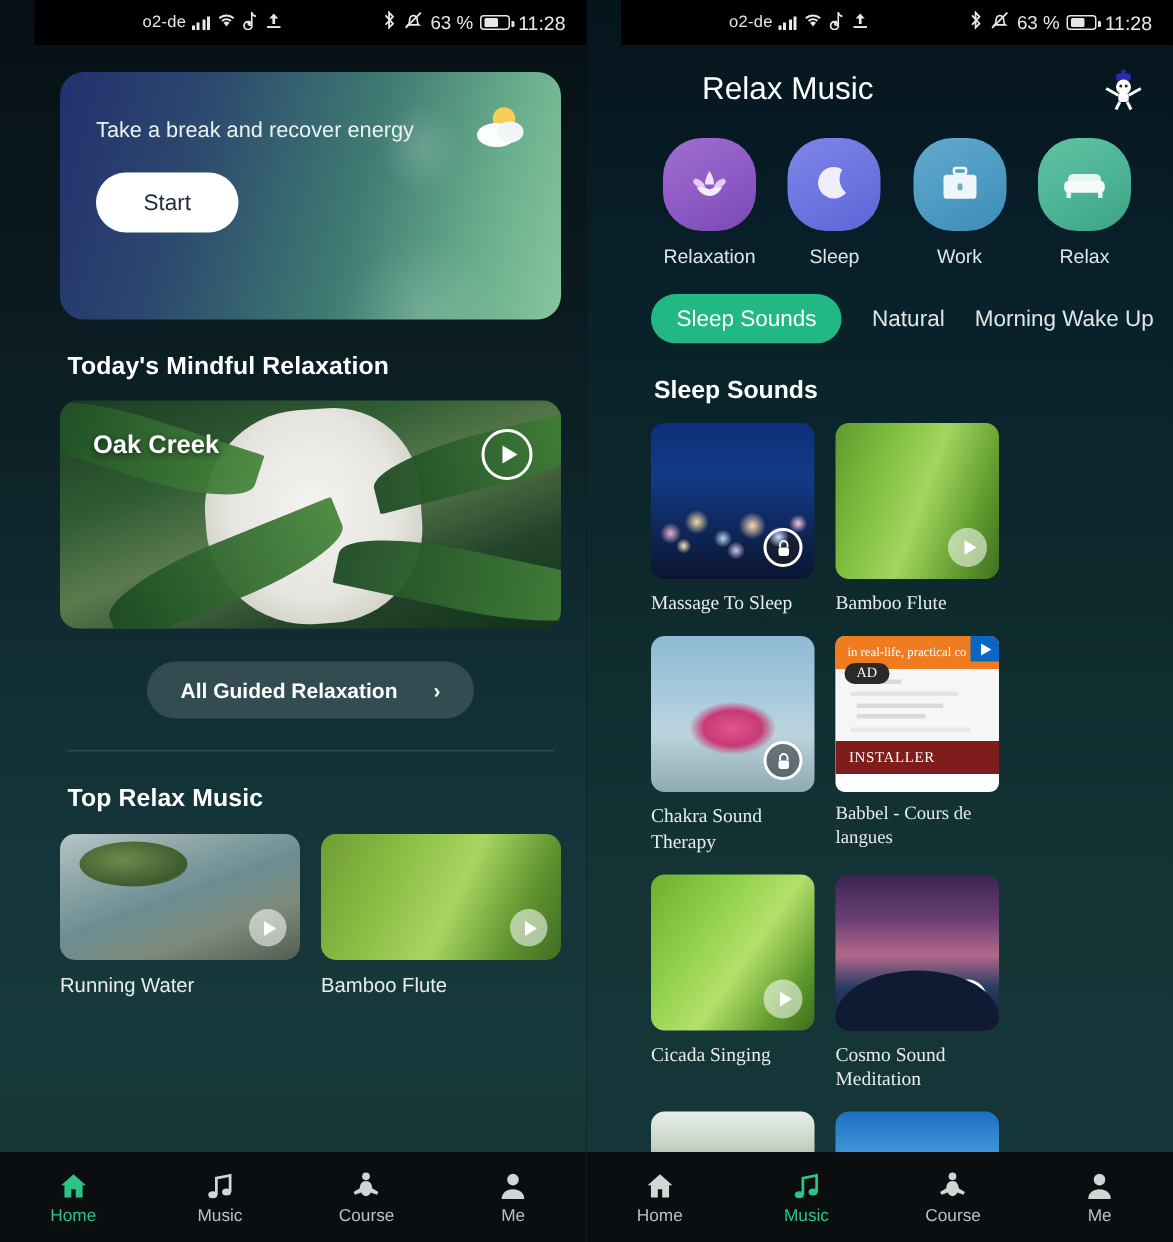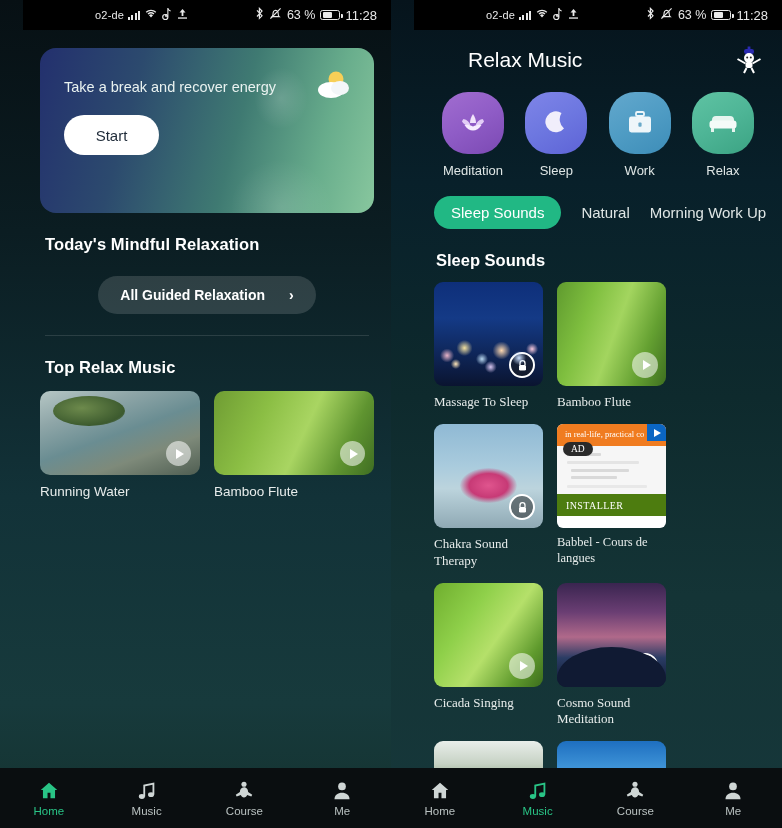--- a/index.html
+++ b/index.html
@@ -174,21 +174,21 @@
   .ad{width:109px;height:104px;border-radius:6px;overflow:hidden;position:relative;background:#fff;}
   .ad-top{height:22px;background:#f07c20;position:relative;overflow:hidden;}
   .ad-top-txt{color:#fff;font-size:8.5px;position:absolute;left:8px;top:5px;white-space:nowrap;}
   .ad-bubble{position:absolute;left:44px;top:16px;width:10px;height:8px;background:#f07c20;clip-path:polygon(0 0,100% 0,18% 100%);}
   .ad-badge{position:absolute;left:6px;top:18px;background:#2a2a2a;color:#fff;font-size:9.5px;
     border-radius:9px;padding:2px 8px;z-index:4;}
   .adchoice{position:absolute;right:0;top:0;width:19px;height:17px;background:#0b66c3;display:flex;align-items:center;justify-content:center;z-index:4;}
   .adchoice::after{content:"";border-left:7px solid #fff;border-top:4.5px solid transparent;border-bottom:4.5px solid transparent;margin-left:1px;}
   .ad-shot{height:48px;background:#f6f6f6;position:relative;}
   .ad-line{position:absolute;background:#d9d9d9;height:3px;border-radius:1px;}
-  .ad-cta{height:22px;background:#4d7c0f;color:#fff;font-size:10px;display:flex;align-items:center;padding-left:9px;letter-spacing:.4px;}
+  .ad-cta{height:22px;background:#7f1d1d;color:#fff;font-size:10px;display:flex;align-items:center;padding-left:9px;letter-spacing:.4px;}
   .ad-lbl{color:#e7eceb;font-size:12.5px;margin-top:7px;line-height:1.25;}
 </style>
 </head>
 <body>
 
 <div class="screens">
 
   <div class="phone left">
 
     <div class="statusbar">
@@ -246,20 +246,29 @@
         <circle cx="24" cy="9" r="7.5" fill="#f7cf57"></circle>
         <ellipse cx="19" cy="20" rx="13" ry="8" fill="#ffffff"></ellipse>
         <ellipse cx="28" cy="18" rx="9" ry="7" fill="#f3f6f8"></ellipse>
       </svg>
       <div class="hero-sub">Take a break and recover energy</div>
       <button class="hero-btn">Start</button>
     </div>
 
     <div class="sec-title">Today's Mindful Relaxation</div>
 
+    <div class="big-card">
+      <div class="bed"></div>
+      <div class="leaf" style="left:-6%;top:8%;width:46%;height:26%;transform:rotate(18deg)"></div>
+      <div class="leaf" style="left:62%;top:14%;width:48%;height:24%;transform:rotate(-14deg)"></div>
+      <div class="leaf" style="left:8%;top:62%;width:50%;height:26%;transform:rotate(-22deg)"></div>
+      <div class="leaf" style="left:55%;top:66%;width:52%;height:26%;transform:rotate(12deg)"></div>
+      <div class="big-card-title">Oak Creek</div>
+      <div class="play-ring"></div>
+    </div>
 
     <div class="pill-wrap">
       <button class="pill">
         <span>All Guided Relaxation</span>
         <span>›</span>
       </button>
     </div>
 
     <div class="hr"></div>
 
@@ -381,21 +390,21 @@
     <div class="cats">
       <div class="cat">
         <div class="cat-ic c-med">
           <svg width="30" height="28" viewBox="0 0 30 28">
             <path d="M15 5c2 3 3 6 3 9H12c0-3 1-6 3-9z" fill="#f0e3fb"></path>
             <path d="M5.5 10c3.5.6 6 3 6.9 6.4-3.3.8-6.6-1-8.4-4 .4-1.2.9-2 1.5-2.4z" fill="#e3cdf7"></path>
             <path d="M24.5 10c-3.5.6-6 3-6.9 6.4 3.3.8 6.6-1 8.4-4-.4-1.2-.9-2-1.5-2.4z" fill="#e3cdf7"></path>
             <path d="M6.5 16c2.4 4 5.3 5.6 8.5 5.6s6.1-1.6 8.5-5.6c-2.2-.7-5.3-.4-8.5 1.4-3.2-1.8-6.3-2.1-8.5-1.4z" fill="#f6ecff"></path>
           </svg>
         </div>
-        <span class="cat-lbl">Meditation</span>
+        <span class="cat-lbl">Relaxation</span>
       </div>
       <div class="cat">
         <div class="cat-ic c-slp">
           <svg width="28" height="28" viewBox="0 0 28 28">
             <path d="M19.5 4A10.5 10.5 0 1 0 22 19.5 12 12 0 0 1 19.5 4z" fill="#f1eefb"></path>
           </svg>
         </div>
         <span class="cat-lbl">Sleep</span>
       </div>
       <div class="cat">
@@ -417,21 +426,21 @@
             <rect x="24" y="17" width="3" height="4" fill="#e6f5ef"></rect>
           </svg>
         </div>
         <span class="cat-lbl">Relax</span>
       </div>
     </div>
 
     <div class="tabs">
       <div class="tab active">Sleep Sounds</div>
       <div class="tab">Natural</div>
-      <div class="tab">Morning Work Up</div>
+      <div class="tab">Morning Wake Up</div>
       <div class="tab">Med</div>
     </div>
 
     <div class="r-sec">Sleep Sounds</div>
 
     <div class="grid">
 
       <div class="g-item">
         <div class="g-thumb bg-bokeh">
           <span class="badge lock">

